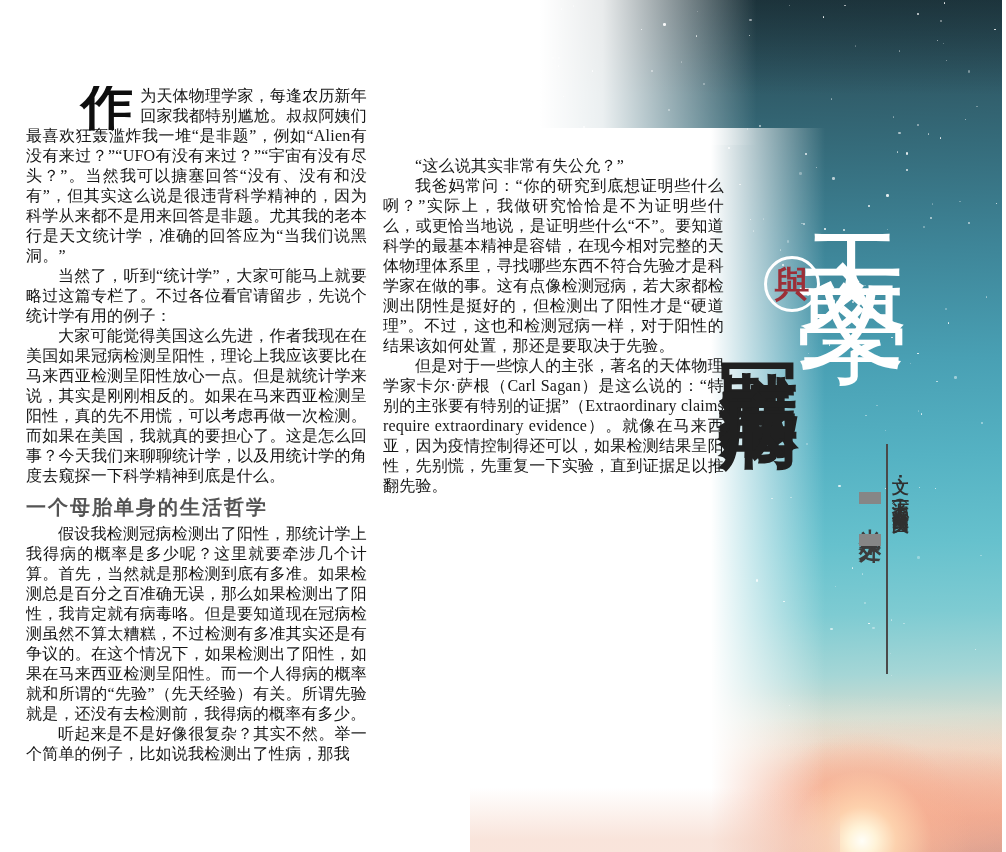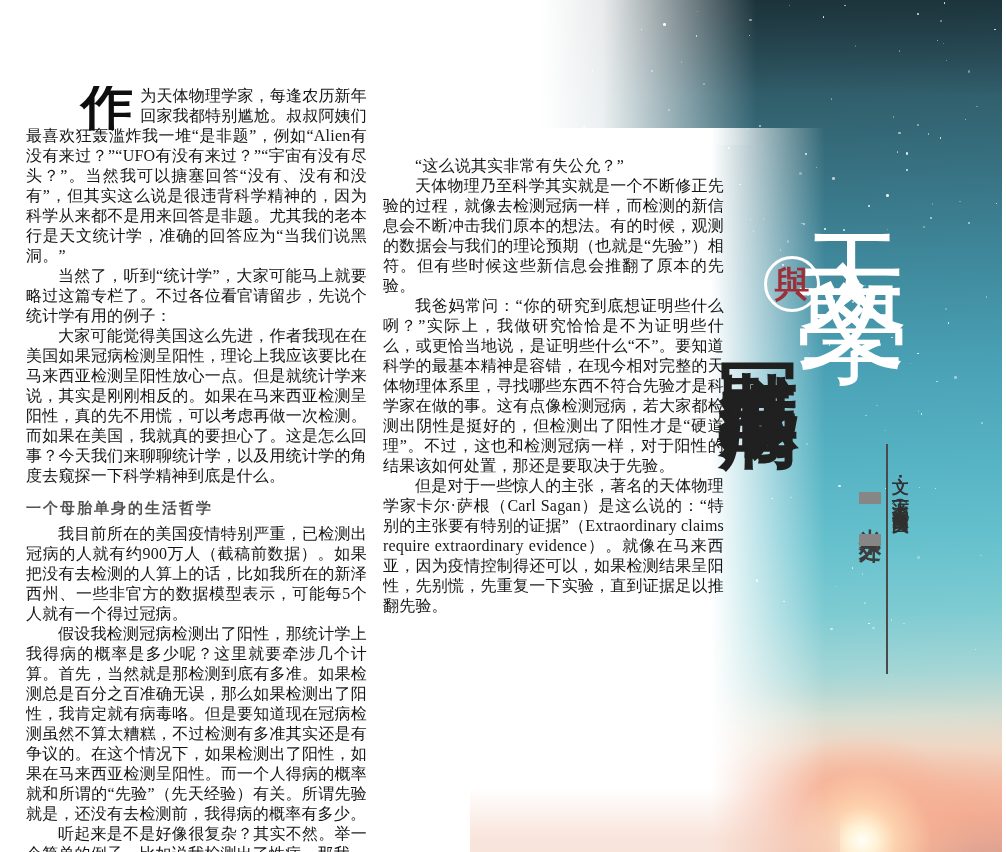--- a/index.html
+++ b/index.html
@@ -32,21 +32,21 @@
   
   .col{position:absolute;z-index:2;text-align:justify;overflow:hidden;}
   .col1{left:26px;top:86px;width:341px;height:766px;}
   .col2{left:383px;top:156px;width:341px;height:696px;}
   .col p{margin:0;text-indent:2em;font-size:16px;line-height:20px;color:#151515;
          letter-spacing:.2px;font-weight:500;}
   .col p.noind{text-indent:0;}
   .dropcap{float:left;font-size:52px;line-height:40px;height:40px;padding:0 7px 0 55px;
            font-weight:600;color:#0e0e0e;}
   .subhead{margin:9px 0 4px;text-indent:0;font-family:"Liberation Sans","DejaVu Sans",sans-serif;
-           font-size:15px;line-height:25px;font-weight:700;color:#545454;letter-spacing:2px;}
+           font-size:20px;line-height:25px;font-weight:700;color:#545454;letter-spacing:2px;}
   
   .v{writing-mode:vertical-rl;position:absolute;z-index:3;}
   .title-main{left:792px;top:146px;text-orientation:upright;font-size:112px;line-height:122px;
       letter-spacing:22px;color:#ffffff;font-weight:300;
       font-family:"Liberation Serif","DejaVu Serif",serif;}
   .title-sub{left:714px;top:300px;text-orientation:upright;font-size:80px;line-height:90px;
       letter-spacing:6px;color:#202020;font-weight:600;
       font-family:"Liberation Serif","DejaVu Serif",serif;}
   .yu-badge{position:absolute;left:764px;top:256px;width:50px;height:50px;border:3px solid #fff;
       border-radius:50%;z-index:4;display:flex;align-items:center;justify-content:center;}
@@ -223,28 +223,26 @@
   </div>
   <div class="fade-top"></div>
   <div class="fade-main"></div>
   <div class="pink-bleed"></div>
 
   <div class="col col1">
     <p class="noind"><span class="dropcap">作</span><span>为天体物理学家，每逢农历新年回家我都特别尴尬。叔叔阿姨们最喜欢狂轰滥炸我一堆“是非题”，例如“Alien有没有来过？”“UFO有没有来过？”“宇宙有没有尽头？”。当然我可以搪塞回答“没有、没有和没有”，但其实这么说是很违背科学精神的，因为科学从来都不是用来回答是非题。尤其我的老本行是天文统计学，准确的回答应为“当我们说黑洞。”</span></p>
     <p>当然了，听到“统计学”，大家可能马上就要略过这篇专栏了。不过各位看官请留步，先说个统计学有用的例子：</p>
     <p>大家可能觉得美国这么先进，作者我现在在美国如果冠病检测呈阳性，理论上我应该要比在马来西亚检测呈阳性放心一点。但是就统计学来说，其实是刚刚相反的。如果在马来西亚检测呈阳性，真的先不用慌，可以考虑再做一次检测。而如果在美国，我就真的要担心了。这是怎么回事？今天我们来聊聊统计学，以及用统计学的角度去窥探一下科学精神到底是什么。</p>
     <h2 class="subhead">一个母胎单身的生活哲学</h2>
-    <p>我目前所在的美国疫情特别严重，已检测出冠病的人就有约900万人（截稿前数据）。如果把没有去检测的人算上的话，比如我所在的新泽西州、一些非官方的数据模型表示，可能每5个人就有一个得过冠病。</p>
     <p>假设我检测冠病检测出了阳性，那统计学上我得病的概率是多少呢？这里就要牵涉几个计算。首先，当然就是那检测到底有多准。如果检测总是百分之百准确无误，那么如果检测出了阳性，我肯定就有病毒咯。但是要知道现在冠病检测虽然不算太糟糕，不过检测有多准其实还是有争议的。在这个情况下，如果检测出了阳性，如果在马来西亚检测呈阳性。而一个人得病的概率就和所谓的“先验”（先天经验）有关。所谓先验就是，还没有去检测前，我得病的概率有多少。</p>
     <p>听起来是不是好像很复杂？其实不然。举一个简单的例子，比如说我检测出了性病，那我</p>
   </div>
 
   <div class="col col2">
     <p>“这么说其实非常有失公允？”</p>
-    <p>天体物理乃至科学其实就是一个不断修正先验的过程，就像去检测冠病一样，而检测的新信息会不断冲击我们原本的想法。有的时候，观测的数据会与我们的理论预期（也就是“先验”）相符。但有些时候这些新信息会推翻了原本的先验。</p>
     <p>我爸妈常问：“你的研究到底想证明些什么咧？”实际上，我做研究恰恰是不为证明些什么，或更恰当地说，是证明些什么“不”。要知道科学的最基本精神是容错，在现今相对完整的天体物理体系里，寻找哪些东西不符合先验才是科学家在做的事。这有点像检测冠病，若大家都检测出阴性是挺好的，但检测出了阳性才是“硬道理”。不过，这也和检测冠病一样，对于阳性的结果该如何处置，那还是要取决于先验。</p>
     <p>但是对于一些惊人的主张，著名的天体物理学家卡尔·萨根（Carl Sagan）是这么说的：“特别的主张要有特别的证据”（Extraordinary claims require extraordinary evidence）。就像在马来西亚，因为疫情控制得还可以，如果检测结果呈阳性，先别慌，先重复一下实验，直到证据足以推翻先验。</p>
 
   </div>
 
   <div class="v title-main">天文學</div>
   <div class="yu-badge">
     <span>與</span>
   </div>
   <div class="v title-sub">冠狀病毒病</div>

